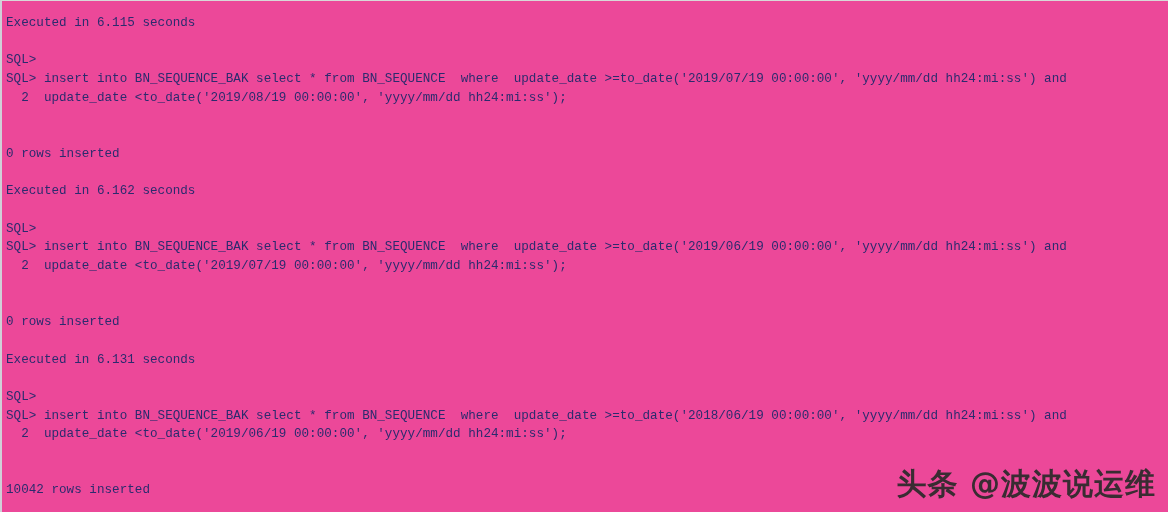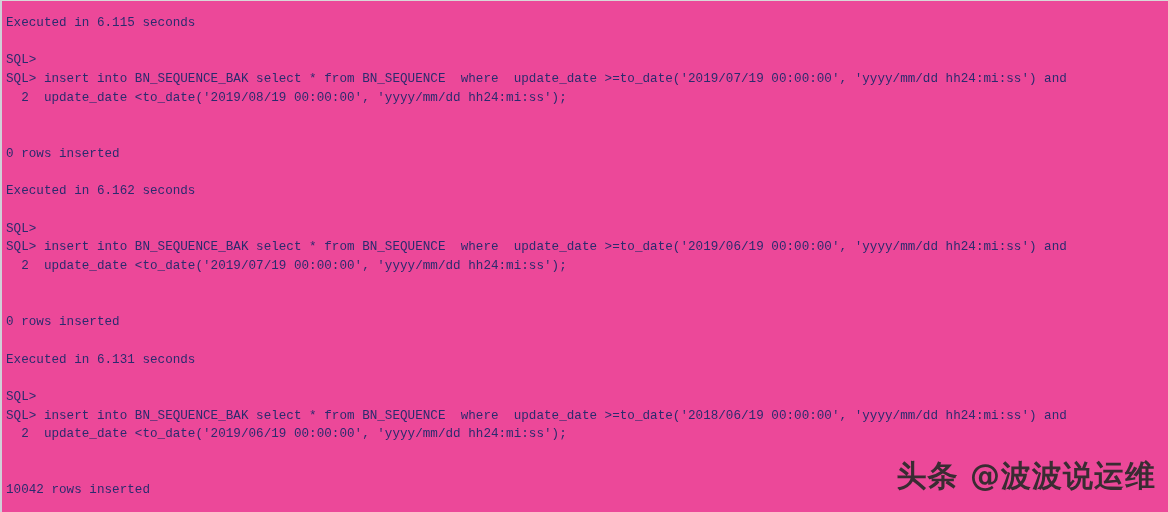--- a/index.html
+++ b/index.html
@@ -34,21 +34,21 @@
   .line {
     white-space: pre;
     min-height: 18.7px;
   }
   .line.blank {
     height: 18.7px;
   }
   #watermark {
     position: absolute;
     right: 12px;
-    bottom: 16px;
+    bottom: 8px;
     font-family: "DejaVu Sans", "Liberation Sans", sans-serif;
     font-size: 30px;
     font-weight: 700;
     color: #2a2a2a;
     letter-spacing: 1px;
     white-space: pre;
     line-height: 40px;
     opacity: 0.92;
   }
 </style>

